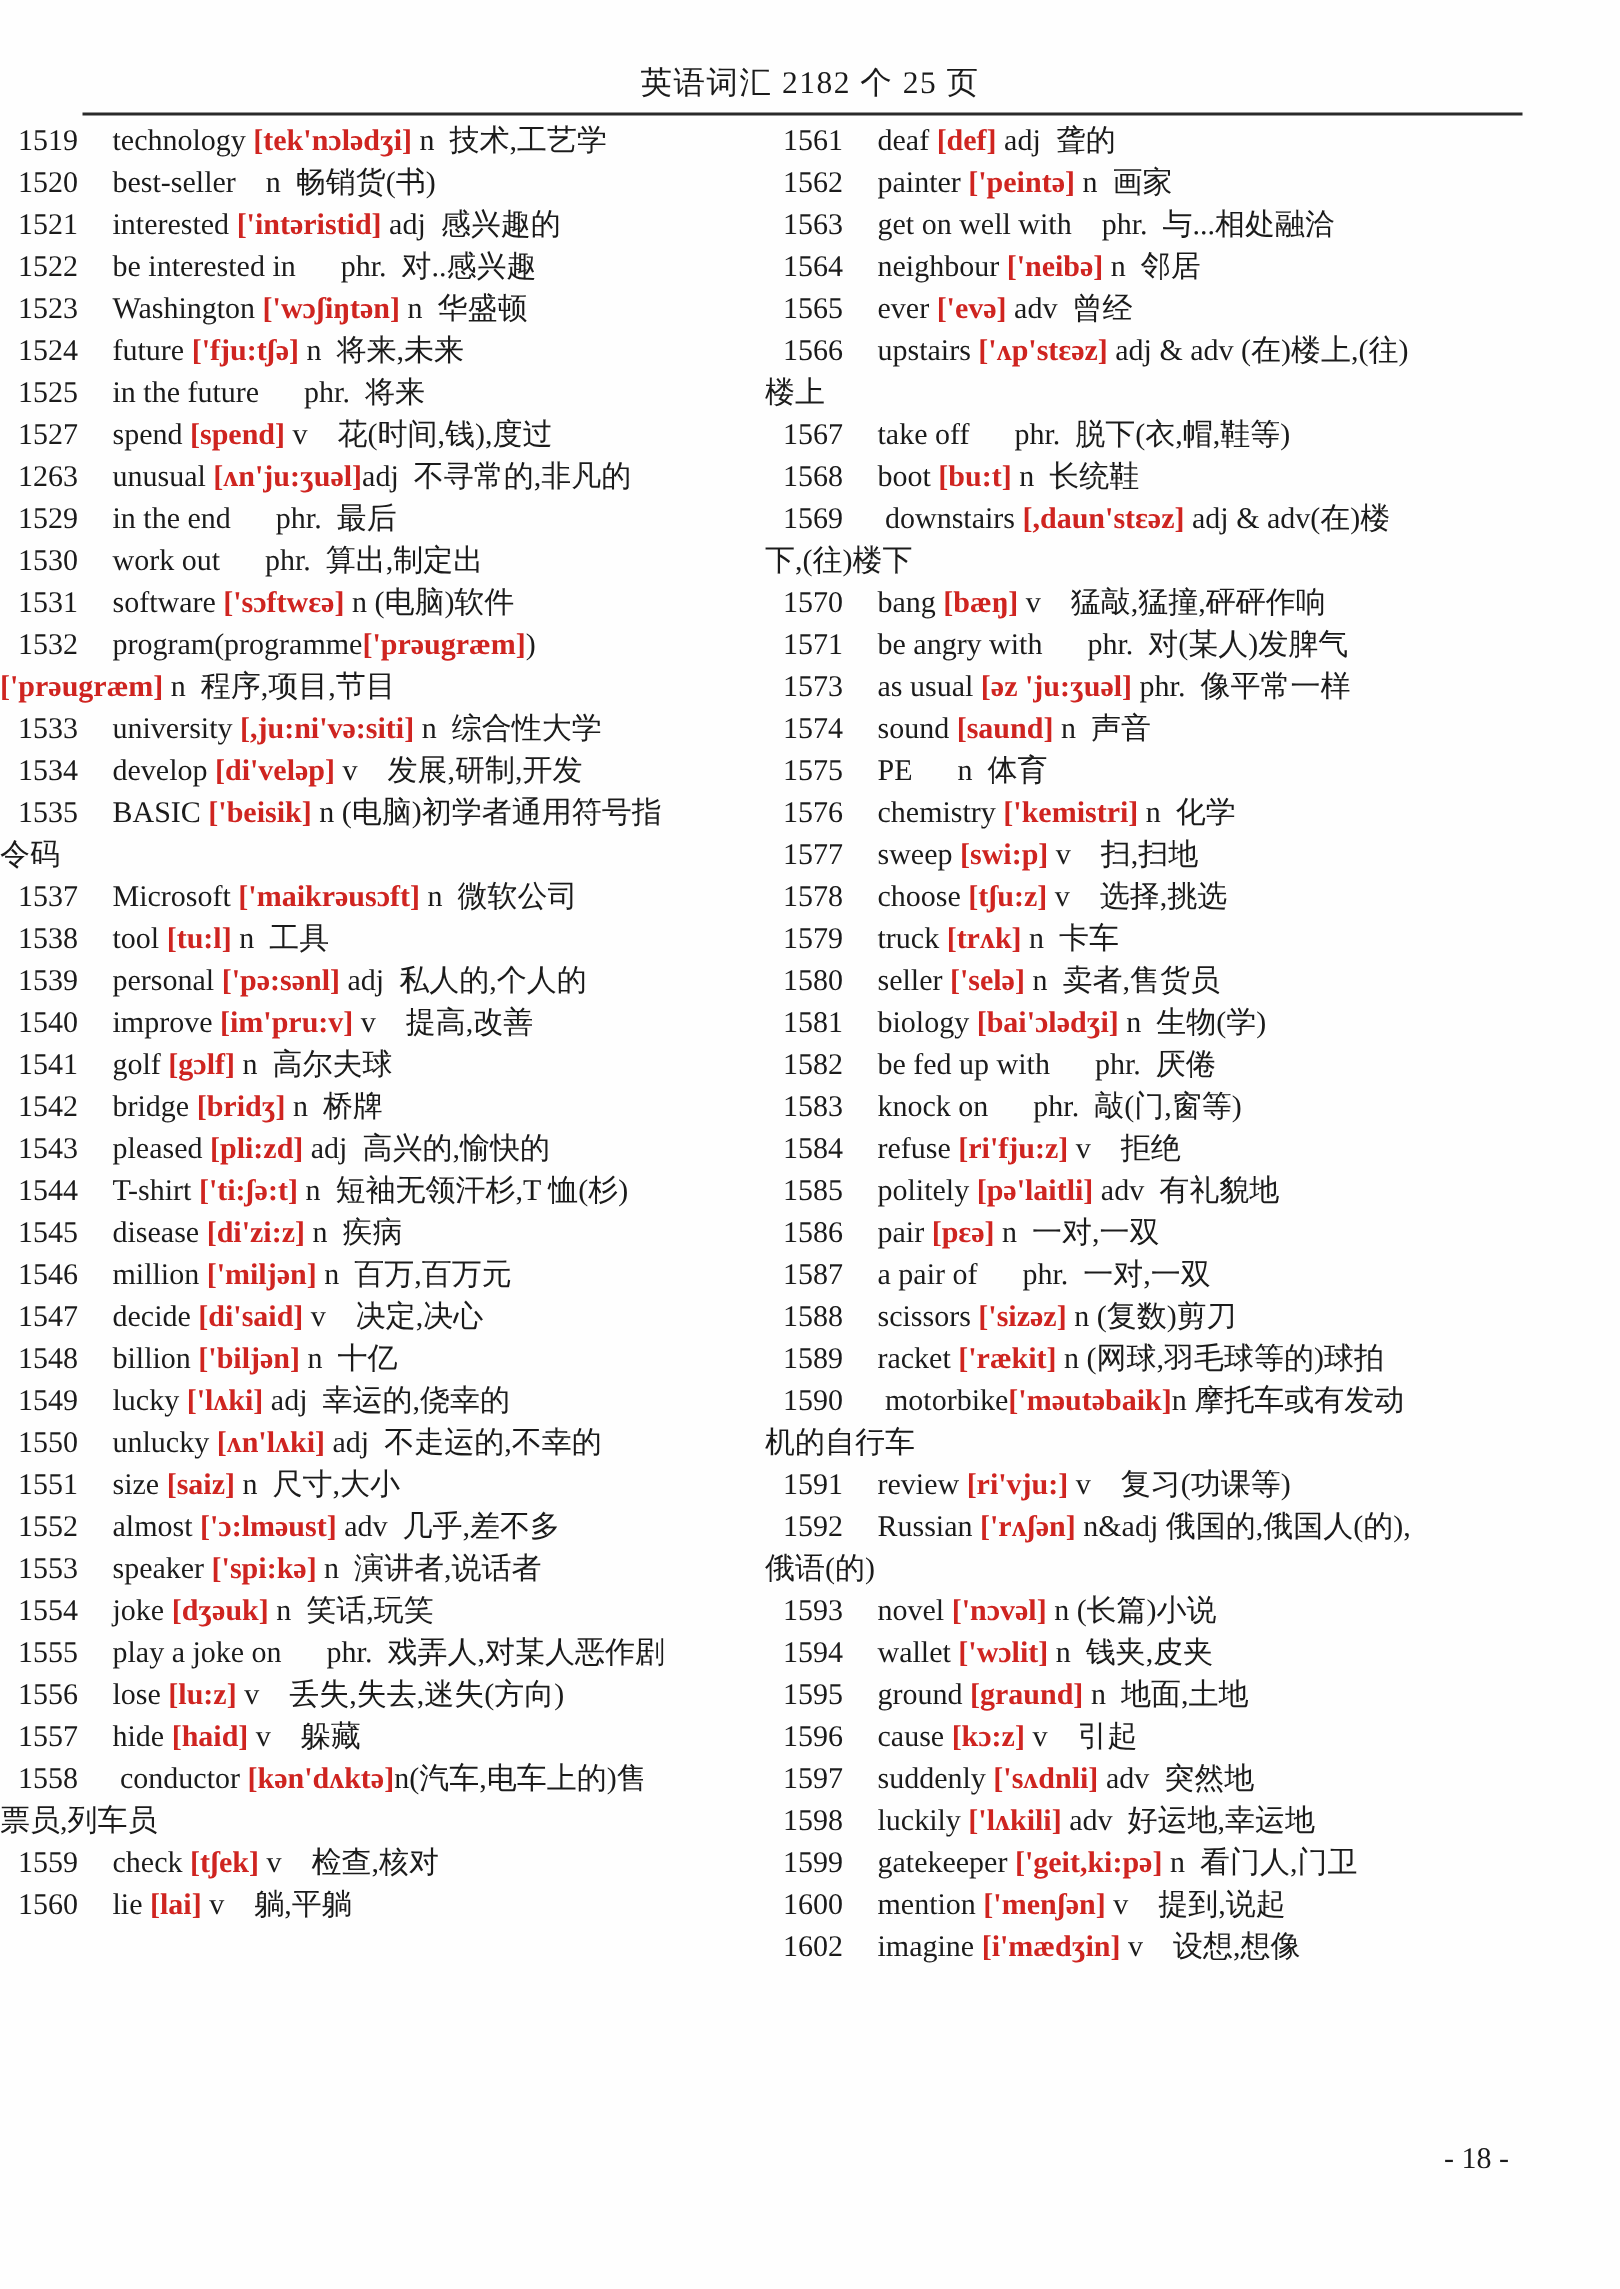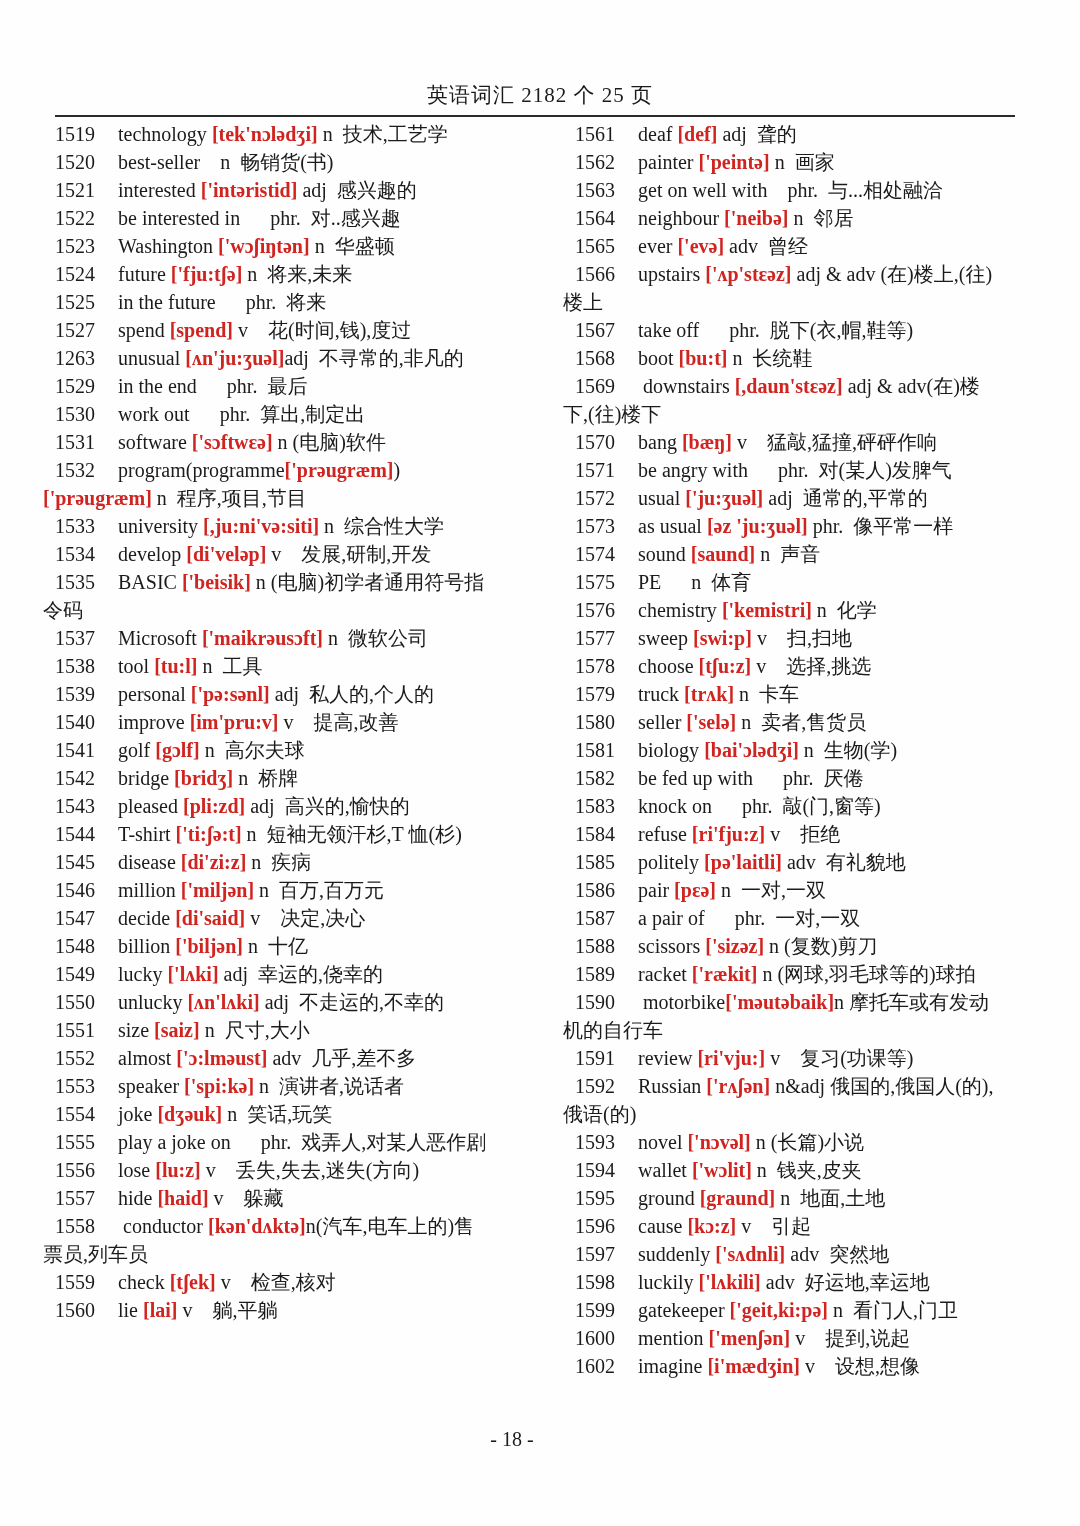--- a/index.html
+++ b/index.html
@@ -5,58 +5,57 @@
   html,body{margin:0;padding:0;background:#ffffff;}
   .page{
     position:relative;
     width:1080px;height:1526px;
     background:#fefefe;
     overflow:hidden;
     font-family:"Liberation Serif","DejaVu Serif",serif;
     color:#1b1b1b;
   }
   .header{
-    padding-top:82px;
+    padding-top:42px;
     text-align:center;
     font-size:21px;
     line-height:26px;
     letter-spacing:1px;
   }
   .rule{
     margin:7px 65px 0 55px;
     border-top:2px solid #2a2a2a;
     height:0;
   }
   .cols{
     display:flex;
-    margin-left:43px;
     margin-top:3px;
-    gap:18px;
+    gap:8px;
   }
   .col{width:502px;}
   .entry{
     font-size:20px;
     line-height:28px;
     white-space:pre-wrap;
   }
   .num{
     display:inline-block;
     width:63px;
     padding-left:12px;
   }
   .seg{}
   .red{
     color:#cf2420;
     font-weight:bold;
   }
   .footer{
     position:absolute;
     top:1426px;
-    left:0;right:56px;
-    text-align:center;
+    left:0;right:74px;
+    text-align:right;
     font-size:20px;
     line-height:26px;
   }
 </style>
 </head>
 <body>
 
 <div class="page">
   <div class="header">英语词汇 2182 个 25 页</div>
   <div class="rule"></div>
@@ -113,21 +112,20 @@
         <div class="entry"><span class="num">1564</span><span class="seg">neighbour </span><span class="seg red">['neibə]</span><span class="seg"> n  邻居</span></div>
         <div class="entry"><span class="num">1565</span><span class="seg">ever </span><span class="seg red">['evə]</span><span class="seg"> adv  曾经</span></div>
         <div class="entry"><span class="num">1566</span><span class="seg">upstairs </span><span class="seg red">['ʌp'stɛəz]</span><span class="seg"> adj &amp; adv (在)楼上,(往)
 楼上</span></div>
         <div class="entry"><span class="num">1567</span><span class="seg">take off      phr.  脱下(衣,帽,鞋等)</span></div>
         <div class="entry"><span class="num">1568</span><span class="seg">boot </span><span class="seg red">[bu:t]</span><span class="seg"> n  长统鞋</span></div>
         <div class="entry"><span class="num">1569</span><span class="seg"> downstairs </span><span class="seg red">[,daun'stɛəz]</span><span class="seg"> adj &amp; adv(在)楼
 下,(往)楼下</span></div>
         <div class="entry"><span class="num">1570</span><span class="seg">bang </span><span class="seg red">[bæŋ]</span><span class="seg"> v    猛敲,猛撞,砰砰作响</span></div>
         <div class="entry"><span class="num">1571</span><span class="seg">be angry with      phr.  对(某人)发脾气</span></div>
-        <div class="entry"><span class="num">1572</span><span class="seg">usual </span><span class="seg red">['ju:ʒuəl]</span><span class="seg"> adj  通常的,平常的</span></div>
         <div class="entry"><span class="num">1573</span><span class="seg">as usual </span><span class="seg red">[əz 'ju:ʒuəl]</span><span class="seg"> phr.  像平常一样</span></div>
         <div class="entry"><span class="num">1574</span><span class="seg">sound </span><span class="seg red">[saund]</span><span class="seg"> n  声音</span></div>
         <div class="entry"><span class="num">1575</span><span class="seg">PE      n  体育</span></div>
         <div class="entry"><span class="num">1576</span><span class="seg">chemistry </span><span class="seg red">['kemistri]</span><span class="seg"> n  化学</span></div>
         <div class="entry"><span class="num">1577</span><span class="seg">sweep </span><span class="seg red">[swi:p]</span><span class="seg"> v    扫,扫地</span></div>
         <div class="entry"><span class="num">1578</span><span class="seg">choose </span><span class="seg red">[tʃu:z]</span><span class="seg"> v    选择,挑选</span></div>
         <div class="entry"><span class="num">1579</span><span class="seg">truck </span><span class="seg red">[trʌk]</span><span class="seg"> n  卡车</span></div>
         <div class="entry"><span class="num">1580</span><span class="seg">seller </span><span class="seg red">['selə]</span><span class="seg"> n  卖者,售货员</span></div>
         <div class="entry"><span class="num">1581</span><span class="seg">biology </span><span class="seg red">[bai'ɔlədʒi]</span><span class="seg"> n  生物(学)</span></div>
         <div class="entry"><span class="num">1582</span><span class="seg">be fed up with      phr.  厌倦</span></div>

